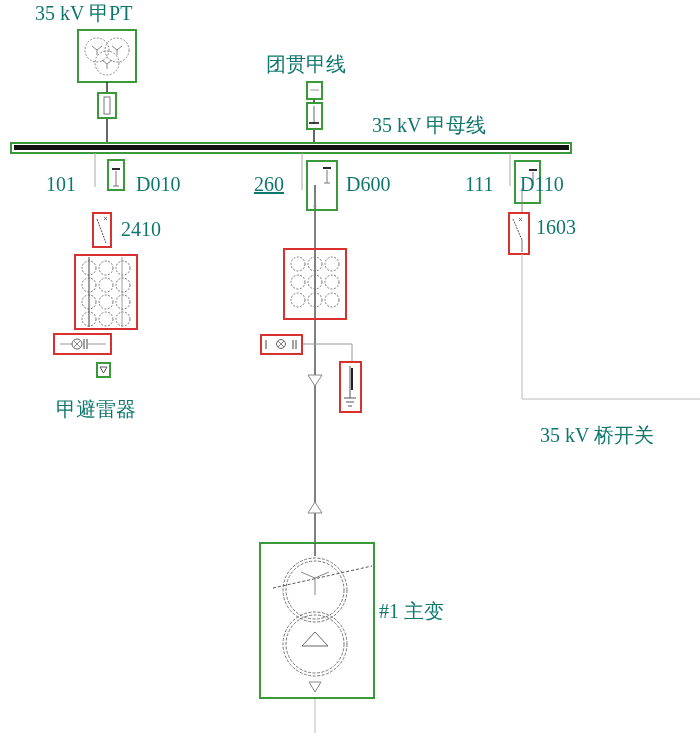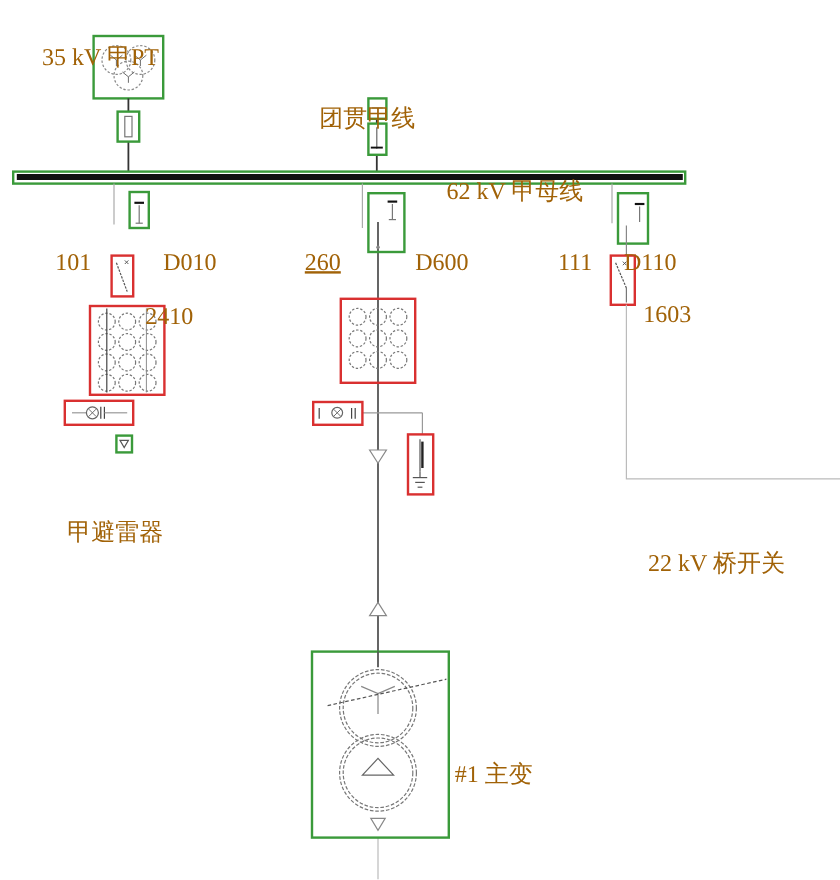--- a/index.html
+++ b/index.html
@@ -1,19 +1,19 @@
 <!DOCTYPE html>
 <html><head>
 <meta charset="utf-8">
 <style>
   html, body { margin:0; padding:0; background:#ffffff; }
   body { width:700px; height:733px; position:relative; overflow:hidden;
          font-family:"Liberation Serif", "DejaVu Serif", serif; color:#111; }
   svg { position:absolute; left:0; top:0; }
-  .lbl { position:absolute; font-size:20px; line-height:22px; white-space:nowrap; color:#a16207;margin-top:35px; }
+  .lbl { position:absolute; font-size:20px; line-height:22px; white-space:nowrap; color:#0f766e; }
 </style>
 </head>
 <body>
 
 <svg width="700" height="733" viewBox="0 0 700 733">
 
   <g>
     <rect x="78" y="30" width="58" height="52" fill="none" stroke="#3a9a3a" stroke-width="2"></rect>
     <g fill="none" stroke="#888" stroke-dasharray="2,1.5" stroke-width="1">
       <circle cx="97" cy="50" r="12"></circle>
@@ -167,24 +167,24 @@
     <rect x="509" y="213" width="20" height="41" fill="#fff" stroke="#d93030" stroke-width="2"></rect>
     <line x1="513" y1="219" x2="522" y2="240" stroke="#555" stroke-width="1" stroke-dasharray="2,1"></line>
     <line x1="522" y1="240" x2="522" y2="252" stroke="#777" stroke-width="1"></line>
     <path d="M519 218 l3 3 m0 -3 l-3 3" stroke="#555" stroke-width="0.8"></path>
   </g>
   <path d="M522 254 L522 399 L700 399" fill="none" stroke="#bbb" stroke-width="1"></path>
 </svg>
 
 <div class="lbl" style="left:35px; top:2px;">35 kV 甲PT</div>
 <div class="lbl" style="left:266px; top:53px;">团贯甲线</div>
-<div class="lbl" style="left:372px; top:114px;">62 kV 甲母线</div>
+<div class="lbl" style="left:372px; top:114px;">35 kV 甲母线</div>
 <div class="lbl" style="left:46px; top:173px;text-align:center;">101</div>
 <div class="lbl" style="left:136px; top:173px;">D010</div>
 <div class="lbl" style="left:254px; top:173px;text-decoration:underline;">260</div>
 <div class="lbl" style="left:346px; top:173px;">D600</div>
 <div class="lbl" style="left:465px; top:173px;">111</div>
 <div class="lbl" style="left:520px; top:173px;">D110</div>
 <div class="lbl" style="left:121px; top:218px;">2410</div>
 <div class="lbl" style="left:536px; top:216px;">1603</div>
 <div class="lbl" style="left:56px; top:398px;">甲避雷器</div>
-<div class="lbl" style="left:540px; top:424px;">22 kV 桥开关</div>
+<div class="lbl" style="left:540px; top:424px;">35 kV 桥开关</div>
 <div class="lbl" style="left:379px; top:600px;">#1 主变</div>
 
 </body></html>

